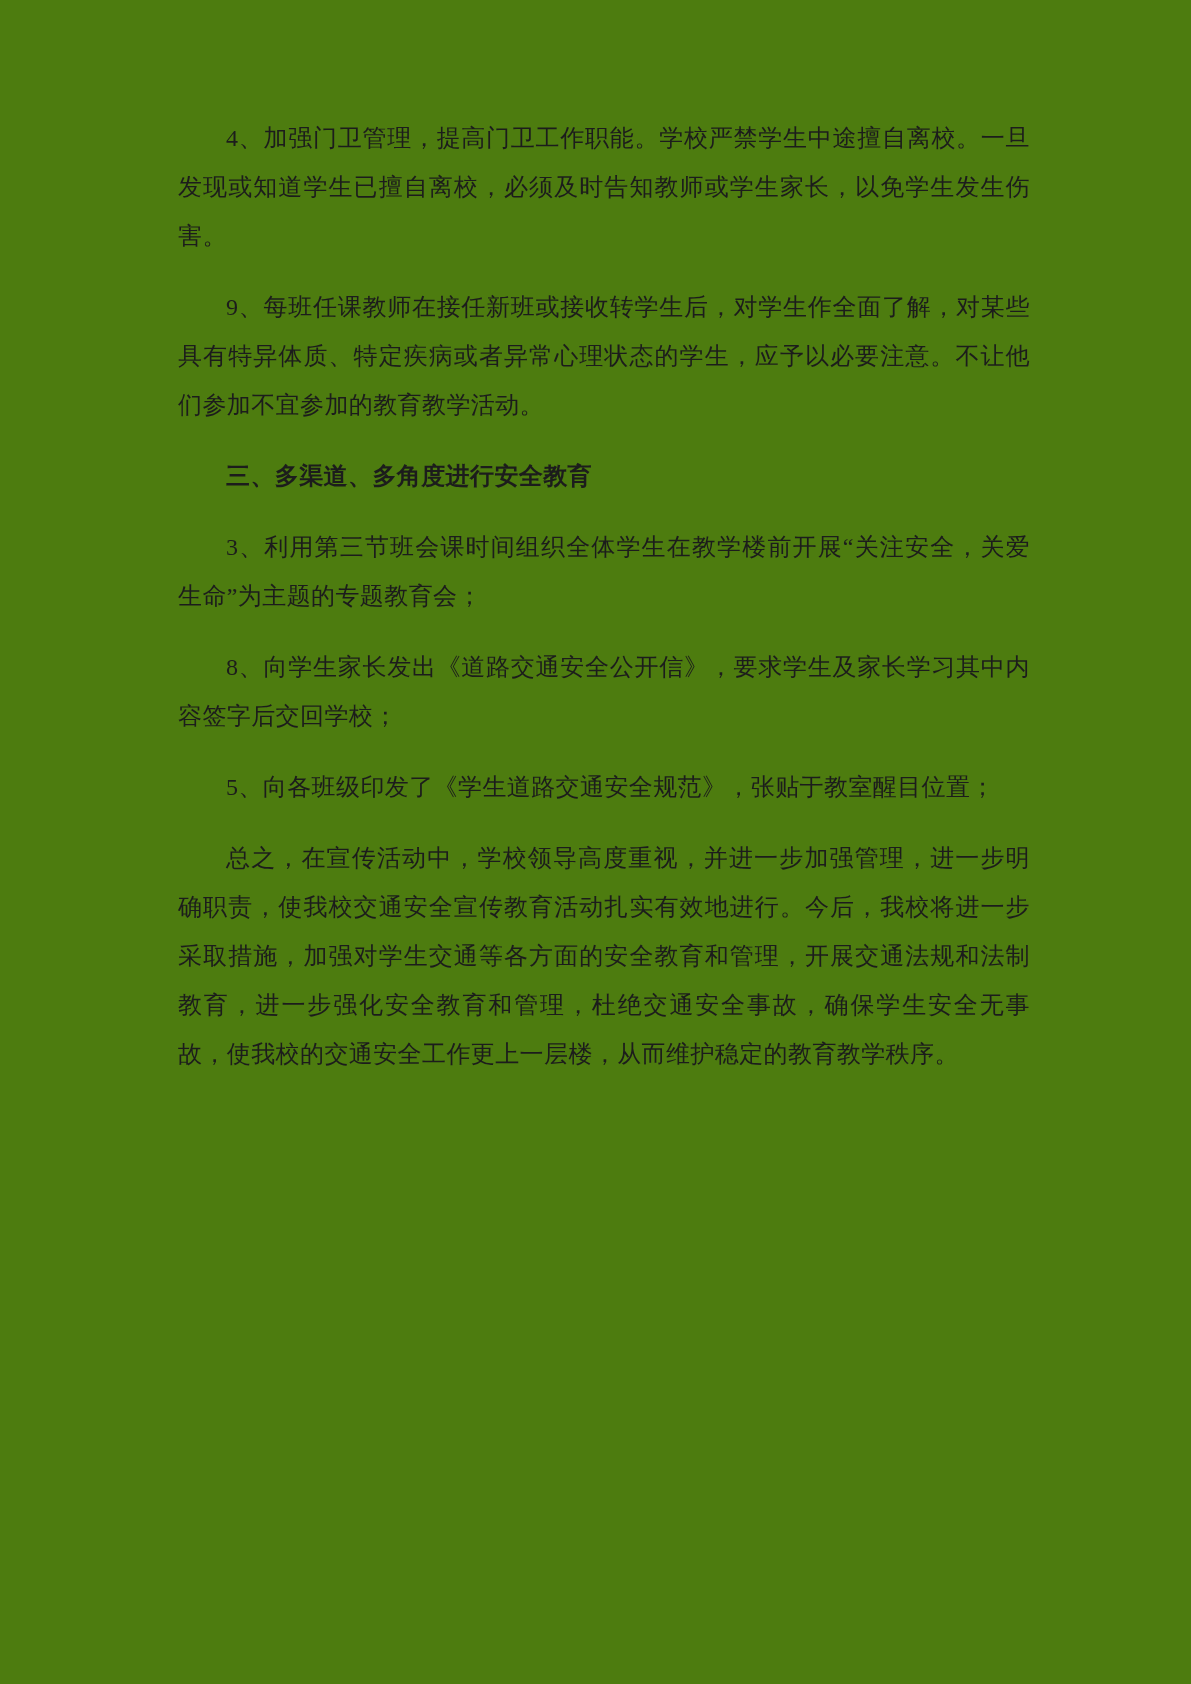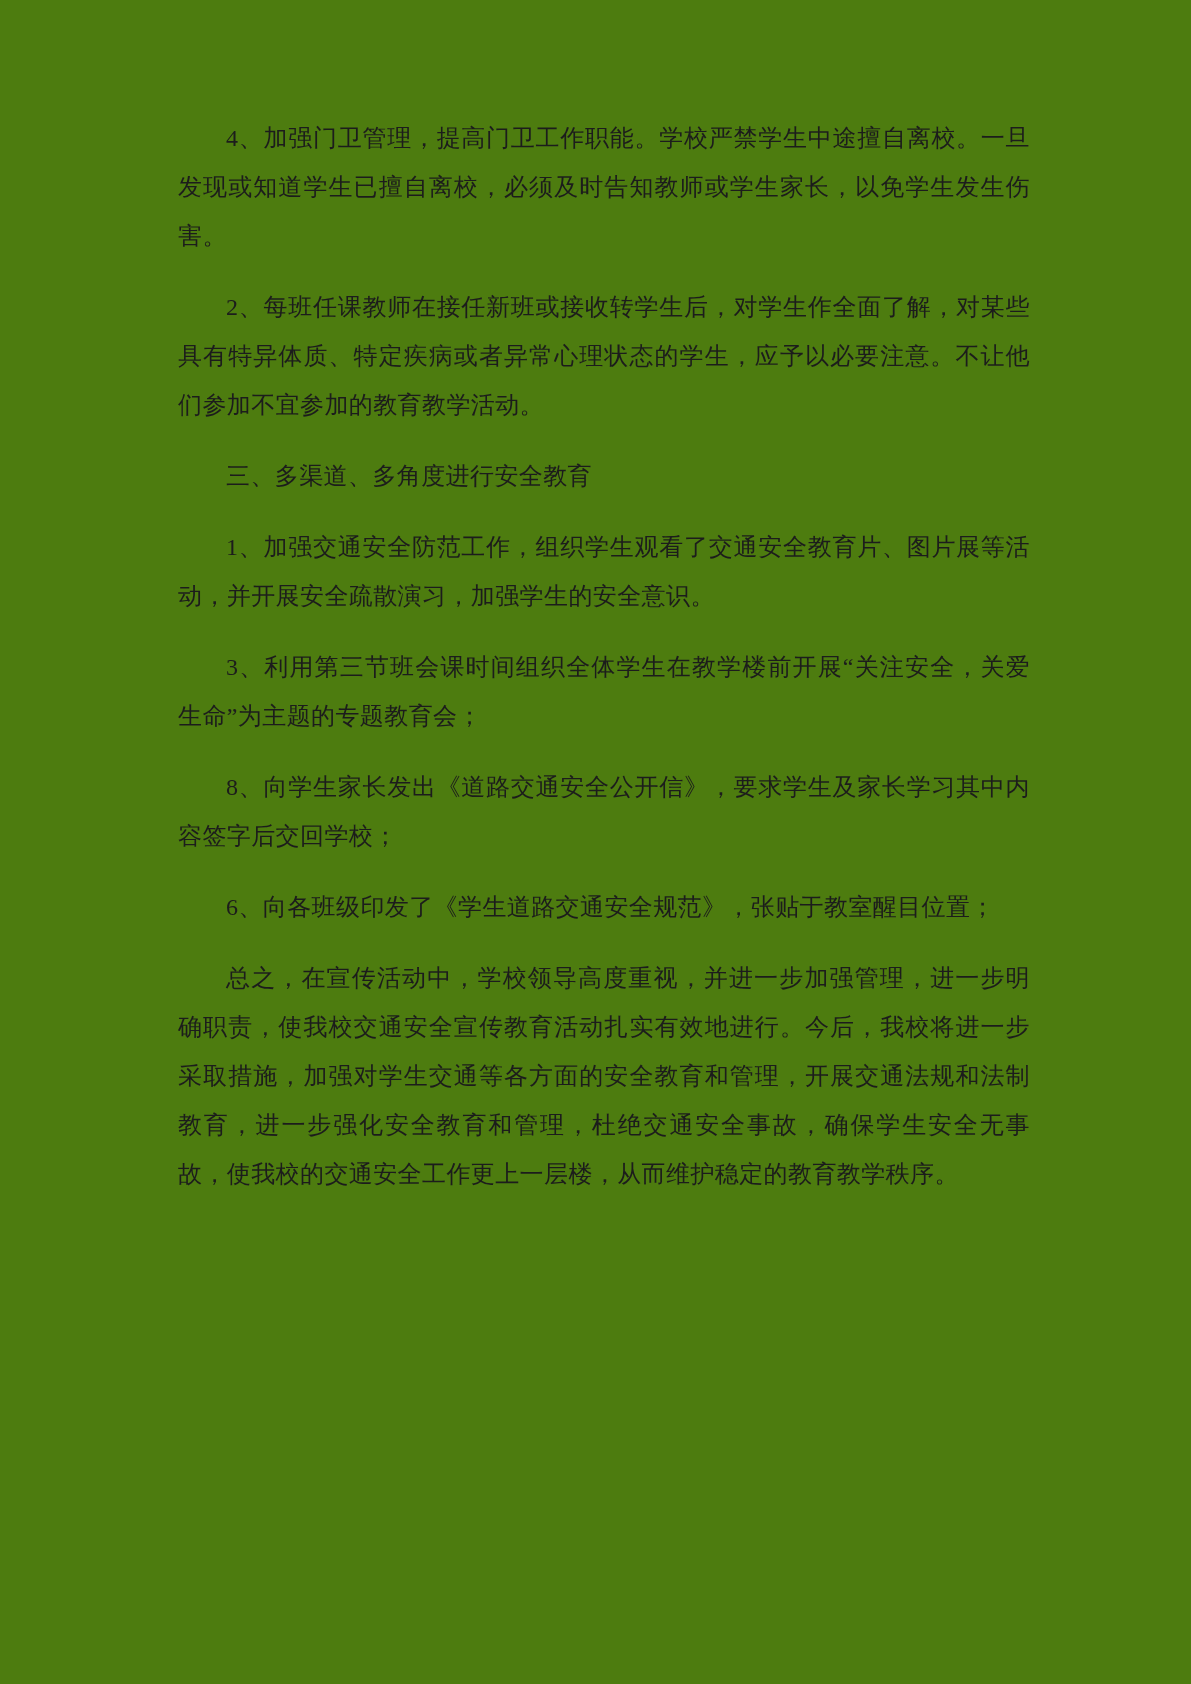--- a/index.html
+++ b/index.html
@@ -26,30 +26,29 @@
     font-size: 24px;
     line-height: 49px;
     letter-spacing: 0.4px;
     color: #1c1c1c;
     text-align: justify;
     text-justify: inter-ideograph;
     text-indent: 2em;
     word-break: break-all;
   }
   .doc-heading {
-    font-weight: normal; 
+    font-weight: bold; 
   }
 </style>
 </head>
 <body>
 
 <div class="page">
   <div class="doc-body">
     <p class="doc-para">4、加强门卫管理，提高门卫工作职能。学校严禁学生中途擅自离校。一旦发现或知道学生已擅自离校，必须及时告知教师或学生家长，以免学生发生伤害。</p>
-    <p class="doc-para">2、每班任课教师在接任新班或接收转学生后，对学生作全面了解，对某些具有特异体质、特定疾病或者异常心理状态的学生，应予以必要注意。不让他们参加不宜参加的教育教学活动。</p>
+    <p class="doc-para">9、每班任课教师在接任新班或接收转学生后，对学生作全面了解，对某些具有特异体质、特定疾病或者异常心理状态的学生，应予以必要注意。不让他们参加不宜参加的教育教学活动。</p>
     <p class="doc-para doc-heading">三、多渠道、多角度进行安全教育</p>
-    <p class="doc-para">1、加强交通安全防范工作，组织学生观看了交通安全教育片、图片展等活动，并开展安全疏散演习，加强学生的安全意识。</p>
     <p class="doc-para">3、利用第三节班会课时间组织全体学生在教学楼前开展“关注安全，关爱生命”为主题的专题教育会；</p>
     <p class="doc-para">8、向学生家长发出《道路交通安全公开信》，要求学生及家长学习其中内容签字后交回学校；</p>
-    <p class="doc-para">6、向各班级印发了《学生道路交通安全规范》，张贴于教室醒目位置；</p>
+    <p class="doc-para">5、向各班级印发了《学生道路交通安全规范》，张贴于教室醒目位置；</p>
     <p class="doc-para">总之，在宣传活动中，学校领导高度重视，并进一步加强管理，进一步明确职责，使我校交通安全宣传教育活动扎实有效地进行。今后，我校将进一步采取措施，加强对学生交通等各方面的安全教育和管理，开展交通法规和法制教育，进一步强化安全教育和管理，杜绝交通安全事故，确保学生安全无事故，使我校的交通安全工作更上一层楼，从而维护稳定的教育教学秩序。</p>
   </div>
 </div>
 
 </body></html>

